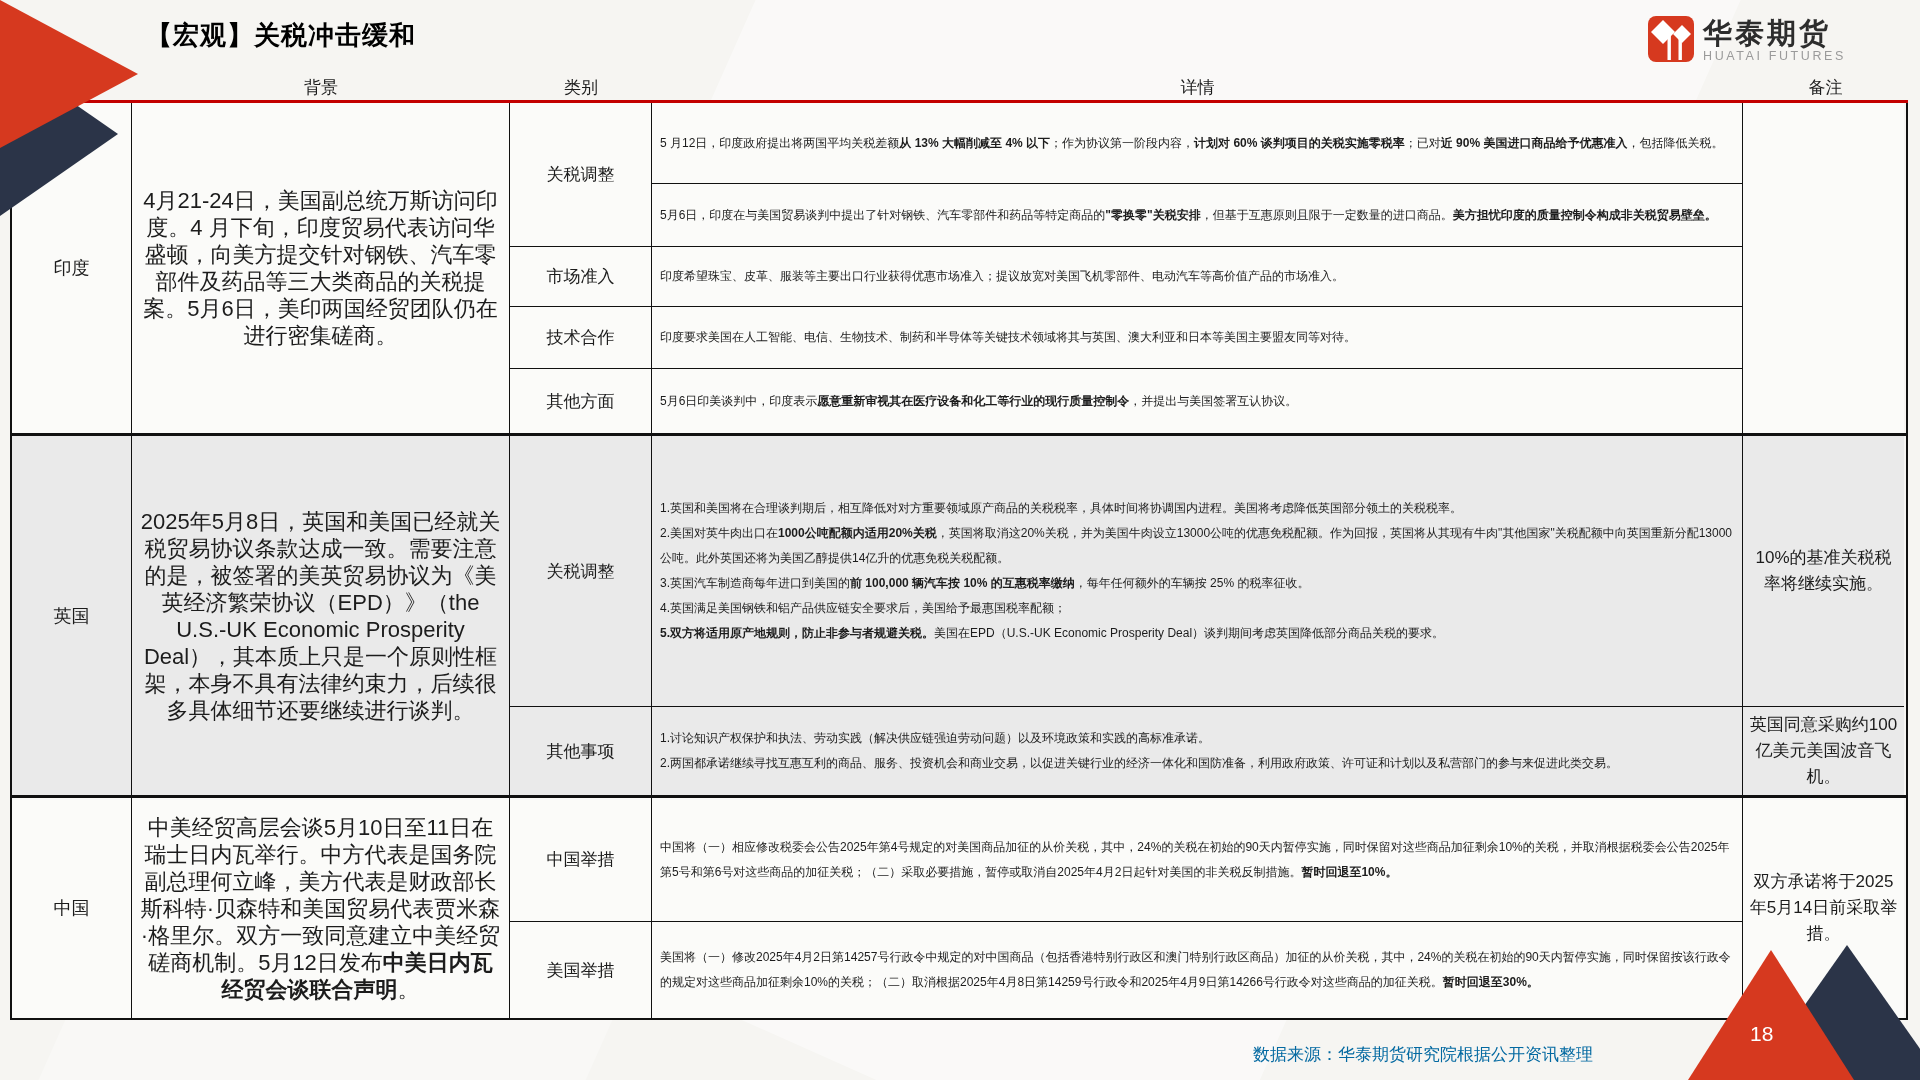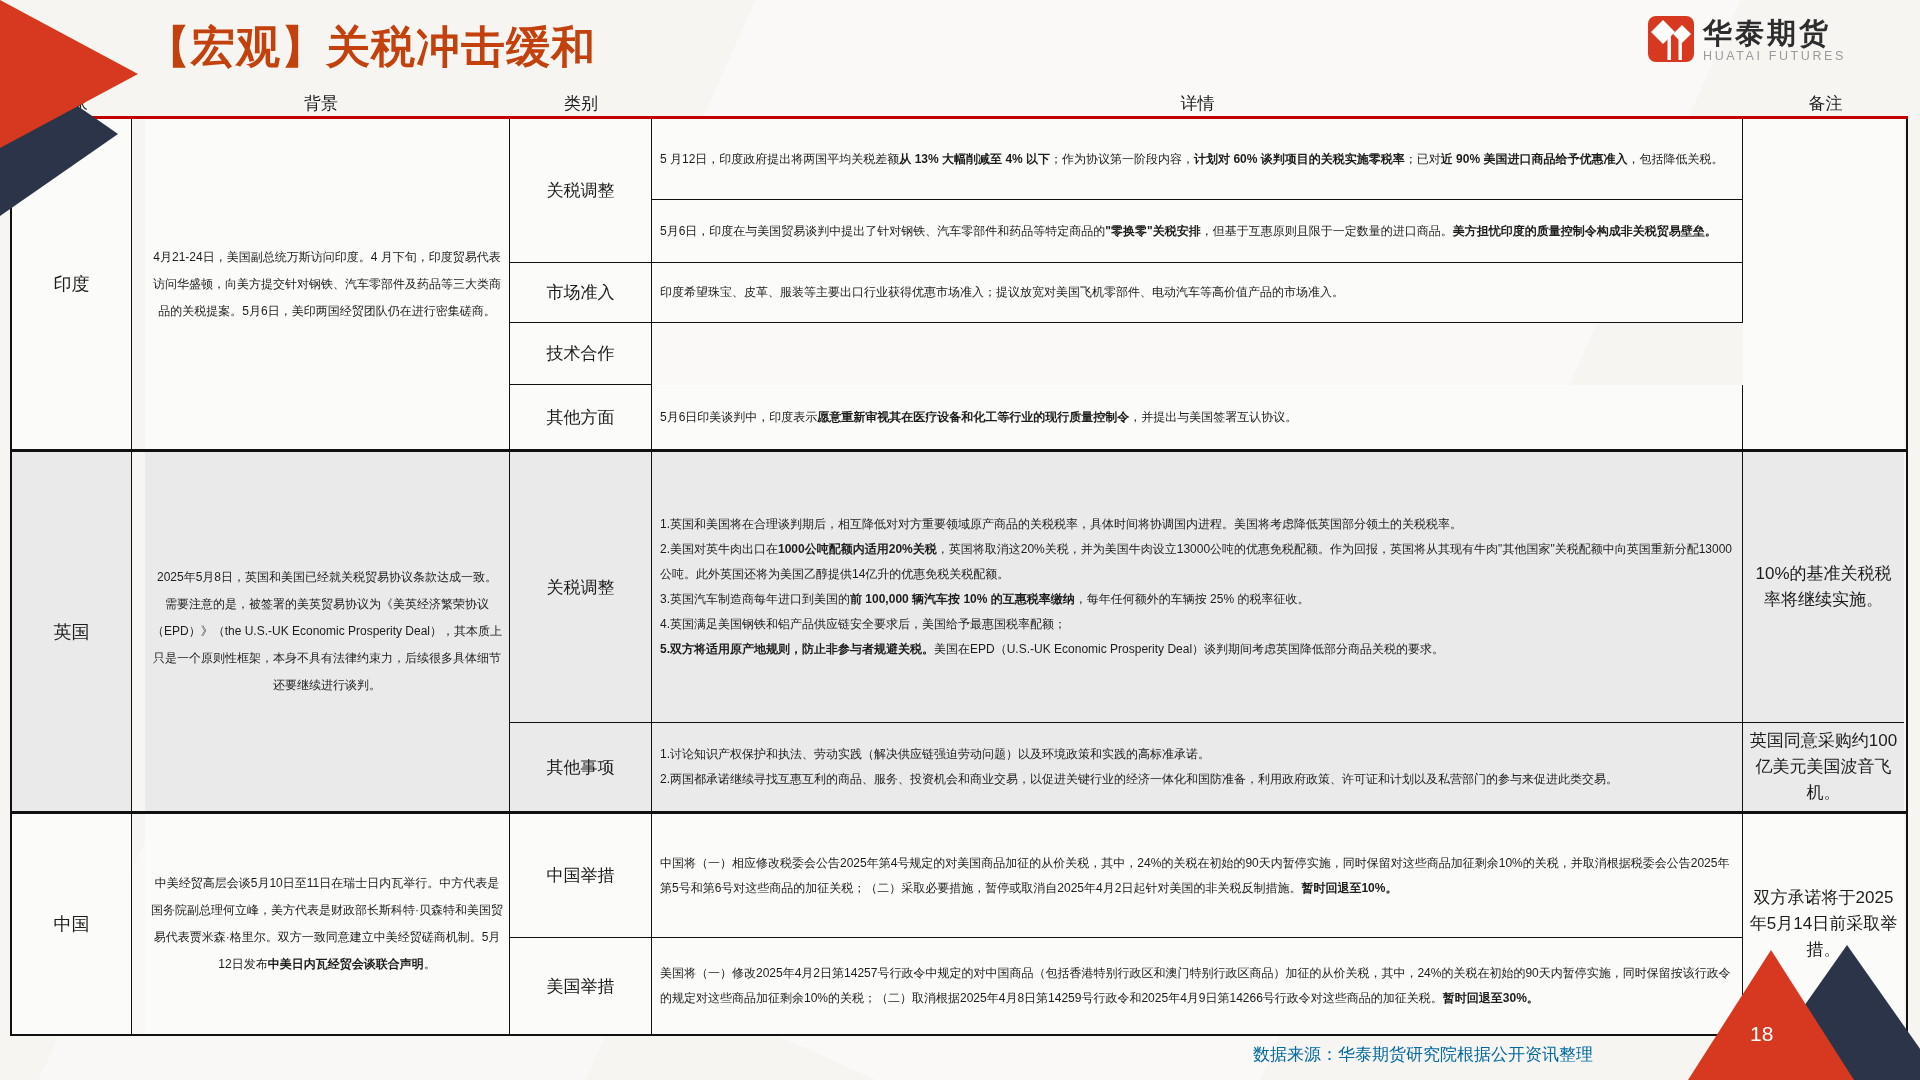--- a/index.html
+++ b/index.html
@@ -20,46 +20,46 @@
     border-top:82px solid transparent;border-bottom:82px solid transparent;border-left:118px solid #2b3448;}
   .tri-red-tl{width:0;height:0;left:0;top:0;
     border-top:74px solid transparent;border-bottom:74px solid transparent;border-left:138px solid #d6391f;}
   .tri-navy-br{width:0;height:0;left:1752px;top:945px;
     border-left:95px solid transparent;border-right:95px solid transparent;border-bottom:135px solid #2b3448;}
   .tri-red-br{width:0;height:0;left:1688px;top:950px;
     border-left:83px solid transparent;border-right:83px solid transparent;border-bottom:130px solid #d6391f;}
   .page-num{position:absolute;left:1738px;top:1022px;z-index:7;color:#ffffff;font-size:21px;margin-left:12px;}
 
   .title{position:absolute;left:146px;top:18px;z-index:3;
-    font-size:44px;font-weight:bold;color:#c2410c;letter-spacing:1px;}
+    font-size:26px;font-weight:bold;color:#000000;letter-spacing:1px;}
 
   
   .logo{position:absolute;left:1648px;top:16px;z-index:3;display:flex;align-items:center;gap:9px;}
   .logo-text .cn{font-size:29px;font-weight:bold;color:#2d2d2d;letter-spacing:3px;line-height:30px;}
   .logo-text .en{font-size:12.5px;color:#9a9a9a;letter-spacing:2.6px;line-height:16px;}
 
   .footer{position:absolute;left:1253px;top:1043px;z-index:3;font-size:17px;color:#0369a1;}
 
   
   .tbl{position:absolute;left:10px;top:74px;width:1898px;z-index:1;}
-  .thead{display:grid;grid-template-columns:122px 378px 142px 1091px 165px;height:26px;margin-top:16px;}
+  .thead{display:grid;grid-template-columns:122px 378px 142px 1091px 165px;height:26px;}
   .thead .hcell{display:flex;align-items:center;justify-content:center;font-size:17px;color:#1c1c1c;}
   .red-rule{height:3px;background:#c30000;}
   .tbody{border-left:2px solid #111;border-right:2px solid #111;border-bottom:2px solid #111;}
   .section{display:grid;grid-template-columns:120px 378px 142px 1091px 161px;}
   .sec-india{grid-template-rows:81px 63px 60px 62px 64px;}
   .sec-uk{grid-template-rows:271px 88px;border-top:3px solid #111;}
   .sec-china{grid-template-rows:124px 96px;border-top:3px solid #111;}
   .cell{border-right:1px solid #111;border-bottom:1px solid #111;box-sizing:border-box;overflow:hidden;background:#fbfbf9;}
   .cell.last-col{border-right:none;}
   .cell.no-bb{border-bottom:none;}
   .sec-uk .cell{background:#eaeaea;}
   .country{display:flex;align-items:center;justify-content:center;font-size:18px;}
   .bgcell{display:flex;align-items:center;justify-content:center;text-align:center;
-    font-size:12px;line-height:27px;padding:4px 6px;margin-left:13px;}
+    font-size:22px;line-height:27px;padding:4px 6px;}
   .cat{display:flex;align-items:center;justify-content:center;font-size:17px;}
   .detail{display:flex;align-items:center;font-size:12px;line-height:25px;padding:2px 8px;}
   .detail>div{white-space:pre-line;}
   .note{display:flex;align-items:center;justify-content:center;text-align:center;
     font-size:17px;line-height:26px;padding:2px 4px;}
   .rich b,.rich span[data-b]{font-weight:bold;}
 </style>
 </head>
 <body>
 
@@ -108,20 +108,23 @@
       <div class="cell detail" style="grid-row:2;grid-column:4">
           <div class="rich"><span>5月6日，印度在与美国贸易谈判中提出了针对钢铁、汽车零部件和药品等特定商品的</span><b>"零换零"关税安排</b><span>，但基于互惠原则且限于一定数量的进口商品。</span><b>美方担忧印度的质量控制令构成非关税贸易壁垒。</b></div>
         </div>
 
       <div class="cell cat" style="grid-row:3;grid-column:3">市场准入</div>
       <div class="cell detail" style="grid-row:3;grid-column:4">
           <div class="rich"><span>印度希望珠宝、皮革、服装等主要出口行业获得优惠市场准入；提议放宽对美国飞机零部件、电动汽车等高价值产品的市场准入。</span></div>
         </div>
 
       <div class="cell cat" style="grid-row:4;grid-column:3">技术合作</div>
+      <div class="cell detail" style="grid-row:4;grid-column:4">
+          <div class="rich"><span>印度要求美国在人工智能、电信、生物技术、制药和半导体等关键技术领域将其与英国、澳大利亚和日本等美国主要盟友同等对待。</span></div>
+        </div>
 
       <div class="cell cat no-bb" style="grid-row:5;grid-column:3">其他方面</div>
       <div class="cell detail no-bb" style="grid-row:5;grid-column:4">
           <div class="rich"><span>5月6日印美谈判中，印度表示</span><b>愿意重新审视其在医疗设备和化工等行业的现行质量控制令</b><span>，并提出与美国签署互认协议。</span></div>
         </div>
 
       <div class="cell note last-col no-bb" style="grid-row:1/6;grid-column:5"></div>
     </div>
 
     <div class="section sec-uk">

